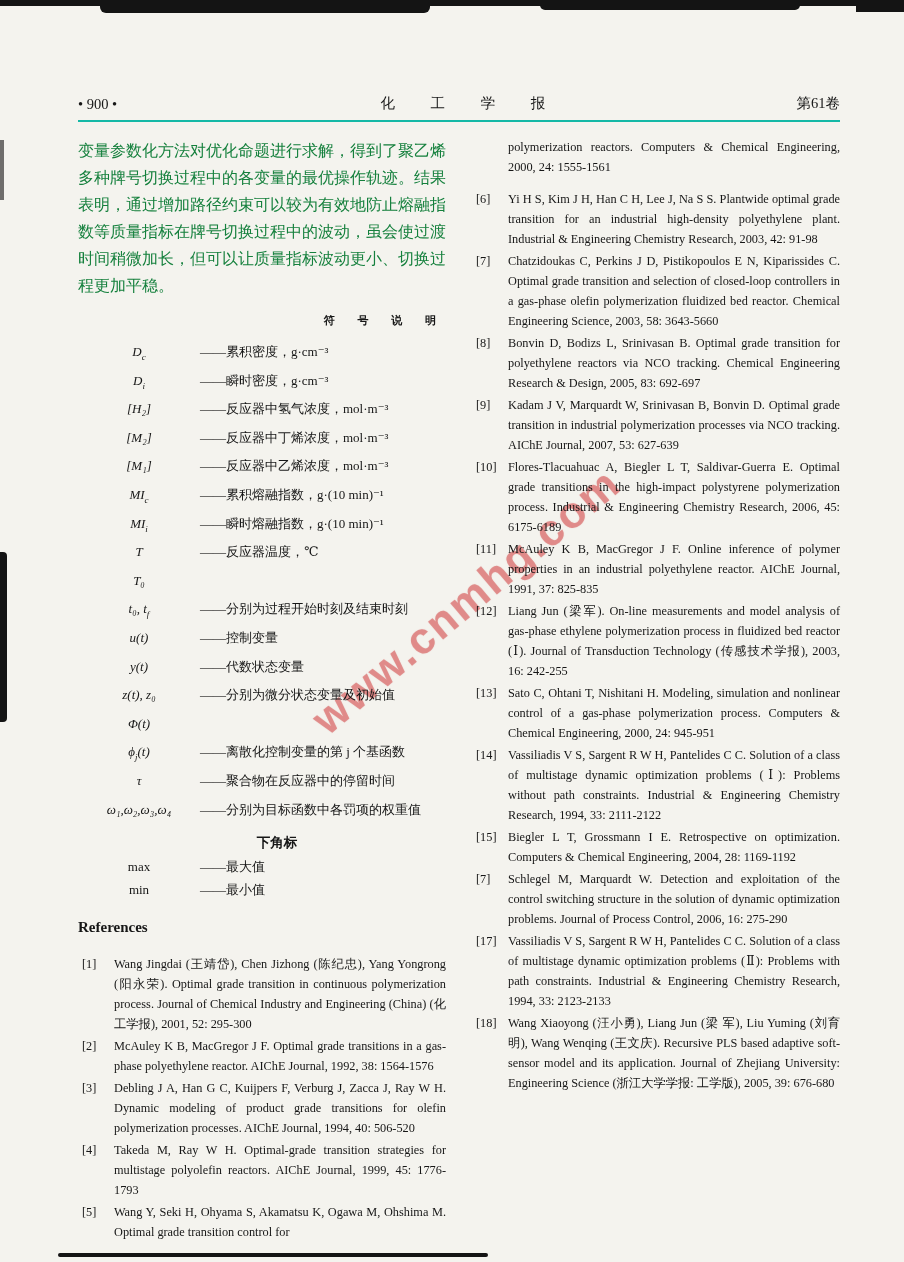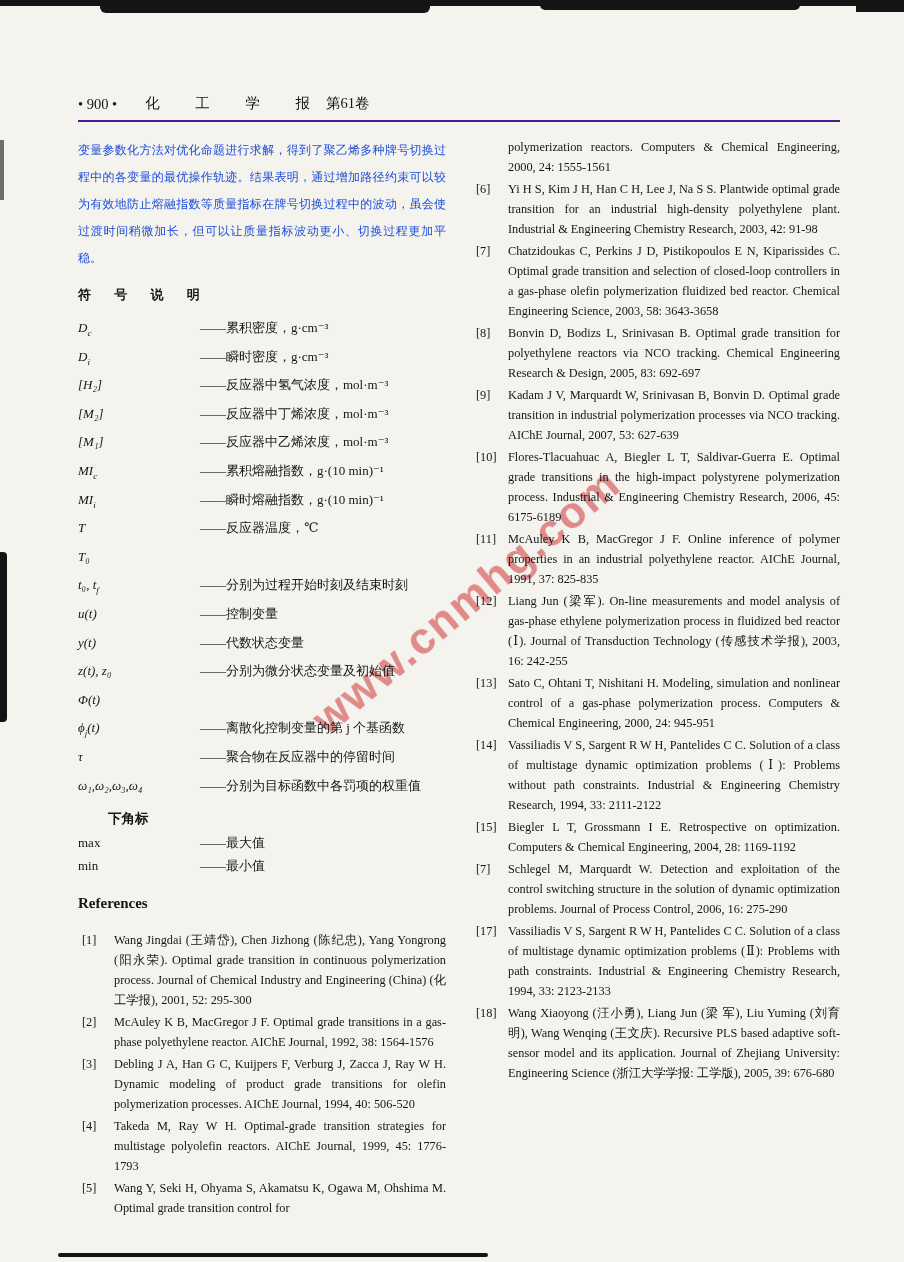--- a/index.html
+++ b/index.html
@@ -28,75 +28,76 @@
   .art-left-edge2 { left: 0;   top: 140px; width: 4px;  height: 60px; opacity: .6; }
   .art-bottom     { left: 58px; top: 1253px; width: 430px; height: 4px; border-radius: 2px; }
 
   
   .header {
     position: absolute;
     left: 78px;
     right: 64px;
     top: 94px;
     display: flex;
-    justify-content: flex-start;
+    justify-content: space-between;
     align-items: flex-end;
     padding-bottom: 7px;
-    border-bottom: 2px solid #4c1d95;
+    border-bottom: 2px solid #14b8a6;
     font-size: 14.5px;
   }
   .header .journal {
     letter-spacing: 16px;
     margin-left: 28px;
   }
 
   
   .col {
     position: absolute;
     top: 137px;
     width: 368px;
   }
   .col-left  { left: 78px; }
   .col-right { left: 472px; }
 
   .intro {
     margin: 0;
-    font-size: 12px;
+    font-size: 16px;
     line-height: 27px;
     text-align: justify;
-    color: #1d4ed8;
+    color: #15803d;
   }
 
   .nomen-heading {
     margin: 14px 0 12px;
-    text-align: left;
-    font-size: 13px;
+    text-align: right;
+    font-size: 11px;
     font-weight: bold;
     letter-spacing: 10px;
   }
 
   .sym-list { font-size: 13px; }
   .sym-row {
     display: flex;
     line-height: 23px;
   }
   .sym {
     width: 122px;
     flex-shrink: 0;
-    text-align: left;
+    text-align: center;
     white-space: nowrap;
   }
   .sym i { font-style: italic; }
   .sym sub { font-size: 9px; font-style: italic; }
   .def { flex: 1; text-align: left; }
 
   .subheading {
     margin: 8px 0 3px 30px;
     font-size: 13.5px;
     font-weight: bold;
+    text-align: center;
   }
 
   .refs-heading {
     margin: 18px 0 18px;
     font-size: 15px;
     font-weight: bold;
   }
 
   .ref-list .ref { margin-bottom: 2px; }
   .ref {
@@ -107,21 +108,21 @@
   .ref-num {
     width: 36px;
     flex-shrink: 0;
     padding-left: 4px;
     box-sizing: border-box;
   }
   .ref-text {
     flex: 1;
     text-align: justify;
   }
-  .ref.cont { margin-bottom: 2px; }
+  .ref.cont { margin-bottom: 12px; }
 
   
   .watermark {
     position: absolute;
     left: 318px;
     top: 700px;
     transform: rotate(-40deg);
     transform-origin: left center;
     font-family: "Liberation Sans", "DejaVu Sans", sans-serif;
     font-size: 44px;
@@ -280,21 +281,21 @@
     </div>
 
     <div class="ref-list">
 
     <div class="ref">
         <span class="ref-num">[6]</span>
         <span class="ref-text">Yi H S, Kim J H, Han C H, Lee J, Na S S. Plantwide optimal grade transition for an industrial high-density polyethylene plant. Industrial &amp; Engineering Chemistry Research, 2003, 42: 91-98</span>
       </div>
         <div class="ref">
         <span class="ref-num">[7]</span>
-        <span class="ref-text">Chatzidoukas C, Perkins J D, Pistikopoulos E N, Kiparissides C. Optimal grade transition and selection of closed-loop controllers in a gas-phase olefin polymerization fluidized bed reactor. Chemical Engineering Science, 2003, 58: 3643-3658</span>
+        <span class="ref-text">Chatzidoukas C, Perkins J D, Pistikopoulos E N, Kiparissides C. Optimal grade transition and selection of closed-loop controllers in a gas-phase olefin polymerization fluidized bed reactor. Chemical Engineering Science, 2003, 58: 3643-5660</span>
       </div>
         <div class="ref">
         <span class="ref-num">[8]</span>
         <span class="ref-text">Bonvin D, Bodizs L, Srinivasan B. Optimal grade transition for polyethylene reactors via NCO tracking. Chemical Engineering Research &amp; Design, 2005, 83: 692-697</span>
       </div>
         <div class="ref">
         <span class="ref-num">[9]</span>
         <span class="ref-text">Kadam J V, Marquardt W, Srinivasan B, Bonvin D. Optimal grade transition in industrial polymerization processes via NCO tracking. AIChE Journal, 2007, 53: 627-639</span>
       </div>
         <div class="ref">

